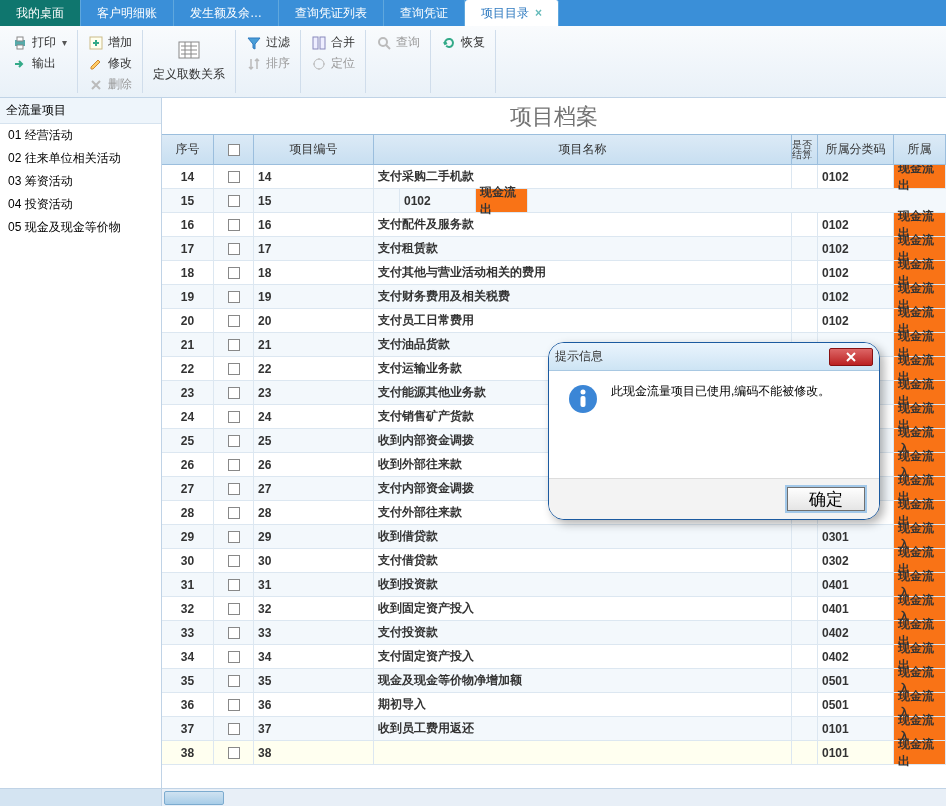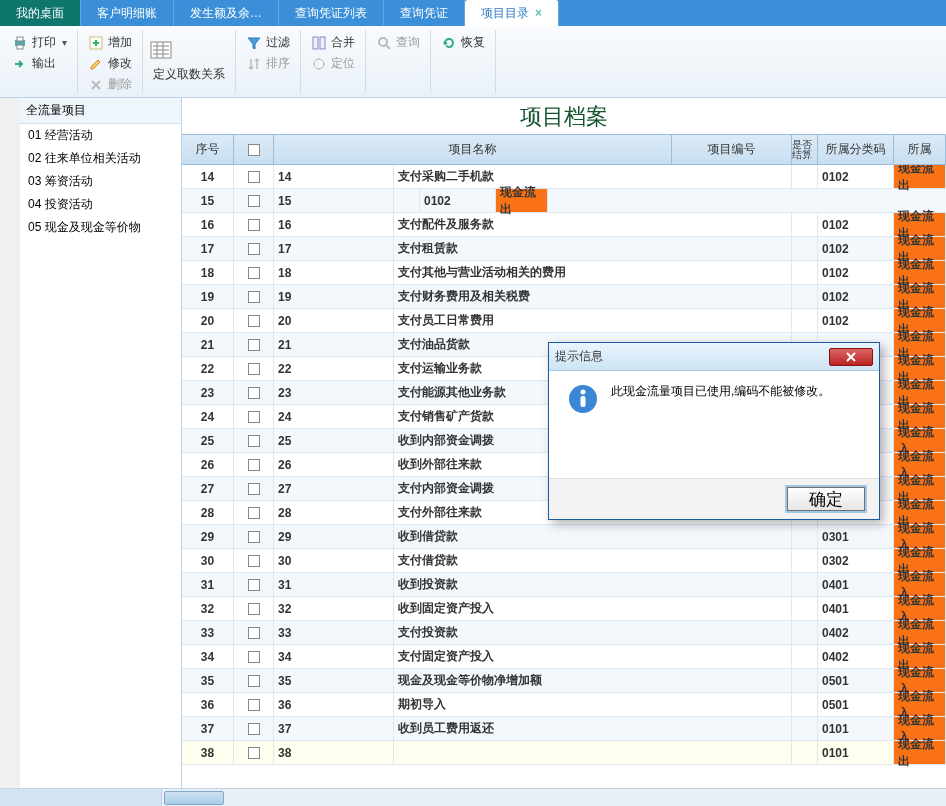--- a/index.html
+++ b/index.html
@@ -12,31 +12,31 @@
     .tab.active { background: #fff; color: #2e7ac0; border-radius: 3px 3px 0 0; }
     .tab .close { margin-left: 6px; color: #6bb; font-weight: bold; }
 
     
     .toolbar { display: flex; background: linear-gradient(#f9fbfd,#e9f1f8); border-bottom: 1px solid #c0d3e6; padding: 4px 2px; height: 72px; }
     .tgroup { display: flex; flex-direction: column; border-right: 1px solid #d0ddeb; padding: 2px 6px; }
     .titem { display: flex; align-items: center; gap: 4px; padding: 2px 4px; color: #333; white-space: nowrap; cursor: pointer; }
     .titem.disabled { color: #999; }
     .ticon { width: 16px; height: 16px; display: inline-block; }
     .ticon svg { width: 100%; height: 100%; }
-    .tgroup.bigcol { flex-direction: column; justify-content: center; gap: 2px; }
+    .tgroup.bigcol { flex-direction: column; justify-content: center; align-items: center; gap: 2px; }
     .arrow { font-size: 10px; color: #555; margin-left: 2px; }
 
     
-    .main { display: flex; height: calc(806px - 26px - 72px - 18px); padding-left: 20px; }
+    .main { display: flex; height: calc(806px - 26px - 72px - 18px); }
     .sidebar { width: 162px; border-right: 1px solid #c0d3e6; background: #fff; overflow: hidden; }
     .treehead { padding: 4px 6px; background: #eef5fb; border-bottom: 1px solid #d6e3ef; font-size: 12px; }
     .treeitem { padding: 3px 8px; font-size: 12px; cursor: pointer; }
 
     .content { flex: 1; display: flex; flex-direction: column; background: #fff; overflow: hidden; }
-    .title { text-align: center; font-size: 22px; font-weight: normal; padding: 4px 0 2px 0; color: #14532d; }
+    .title { text-align: center; font-size: 22px; font-weight: normal; padding: 4px 0 2px 0; color: #737373; }
 
     .grid { flex: 1; overflow: hidden; border-top: 1px solid #9bbedd; }
     .ghead { display: flex; background: linear-gradient(#dceaf6,#c8dff1); border-bottom: 1px solid #9bbedd; height: 30px; align-items: stretch; }
     .ghead .cell { border-right: 1px solid #9bbedd; display: flex; align-items: center; justify-content: center; font-size: 12px; color: #333; }
     .gbody { overflow-y: auto; height: calc(100% - 30px); font-weight: bold; }
     .row { display: flex; border-bottom: 1px solid #dce7f1; height: 24px; }
     .row:nth-child(odd) { background: #fff; }
     .row:nth-child(even) { background: #f3f8fc; }
     .row.last { background: #fffff0; }
     .row .cell { border-right: 1px solid #dce7f1; display: flex; align-items: center; padding: 0 4px; font-size: 12px; color: #333; }
@@ -52,21 +52,21 @@
 
     .chkbox { width: 12px; height: 12px; border: 1px solid #888; background: #fff; }
 
     
     .hscroll { height: 18px; background: #e2edf7; border-top: 1px solid #c0d3e6; display: flex; align-items: center; }
     .hs-corner { width: 162px; height: 100%; border-right: 1px solid #c0d3e6; background: #d4e4f2; }
     .hs-track { flex: 1; background: #e8eff7; position: relative; height: 100%; display: flex; align-items: center; }
     .hs-thumb { height: 14px; background: linear-gradient(#cfe2f1,#a8cde8); border: 1px solid #7cabcf; border-radius: 2px; width: 60px; margin-left: 2px; }
 
     
-    .modal { position: absolute; left: 548px; top: 342px; width: 332px; height: 178px; background: #fff; border: 1px solid #1b5aa0; border-radius: 0; box-shadow: 4px 4px 10px rgba(0,0,0,.3); overflow: hidden; display: flex; flex-direction: column; }
+    .modal { position: absolute; left: 548px; top: 342px; width: 332px; height: 178px; background: #fff; border: 1px solid #1b5aa0; border-radius: 16px; box-shadow: 4px 4px 10px rgba(0,0,0,.3); overflow: hidden; display: flex; flex-direction: column; }
     .mtitle { height: 28px; background: linear-gradient(#eaf4fd,#cde4f4); display: flex; align-items: center; padding: 0 6px; font-size: 12px; color: #333; border-bottom: 1px solid #a8c8e2; }
     .mtitle .spacer { flex: 1; }
     .mtitle .closebtn { width: 44px; height: 18px; background: linear-gradient(#d66,#b22); border: 1px solid #811; border-radius: 2px; display: flex; align-items: center; justify-content: center; color: #fff; cursor: pointer; }
     .mbody { flex: 1; display: flex; align-items: flex-start; padding: 12px 18px; gap: 12px; }
     .micon { width: 32px; height: 32px; flex-shrink: 0; }
     .mfoot { border-top: 1px solid #ddd; padding: 8px 14px; display: flex; justify-content: flex-end; background: #f3f3f3; }
     .mbtn { min-width: 78px; height: 24px; background: linear-gradient(#fefefe,#e5e5e5); border: 1px solid #707070; font-size: 17px; cursor: pointer; box-shadow: 0 0 0 2px #a2c8e9; }
   </style>
 </head>
 <body>
@@ -205,22 +205,22 @@
 
   <div class="content">
     <div class="title">项目档案</div>
 
     <div class="grid">
       <div class="ghead">
         <div class="cell w-seq">序号</div>
         <div class="cell w-chk">
             <span class="chkbox"></span>
           </div>
+        <div class="cell w-num">项目编号</div>
         <div class="cell w-name">项目名称</div>
-        <div class="cell w-num">项目编号</div>
         <div class="cell w-flag" style="font-size:10px;line-height:1;writing-mode:horizontal-tb">是否结算</div>
         <div class="cell w-code">所属分类码</div>
         <div class="cell w-cat">所属</div>
       </div>
       <div class="gbody" id="gbody">
           <div class="row">
             <div class="cell w-seq c-center">14</div>
             <div class="cell w-chk c-center">
               <span class="chkbox"></span>
             </div>

